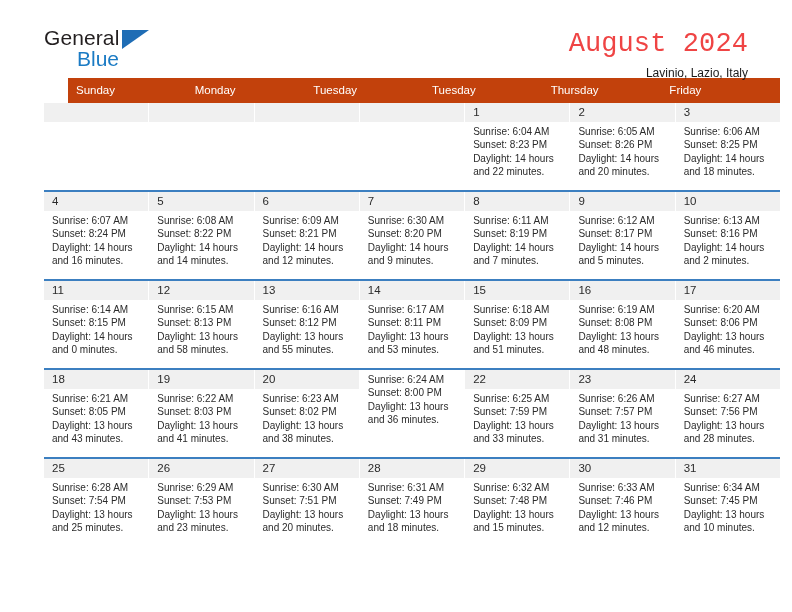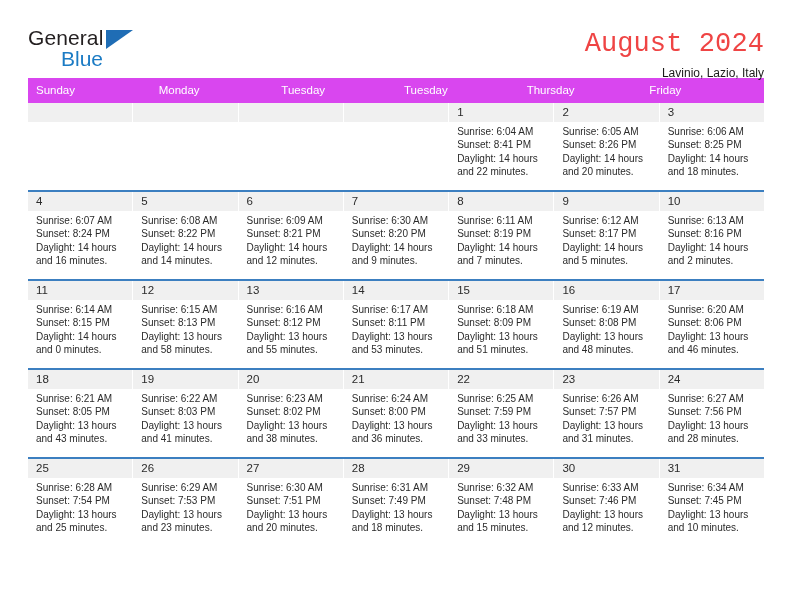--- a/index.html
+++ b/index.html
@@ -5,21 +5,21 @@
   * { margin:0; padding:0; box-sizing:border-box; }
   html,body {
     width:792px; height:612px;
     background:#ffffff;
     font-family:"Liberation Sans", sans-serif;
     -webkit-font-smoothing:antialiased;
   }
   .page {
     position:relative;
     width:792px; height:612px;
-    padding:0 28px;
+    padding:0 44px;
   }
 
   
   .top {
     display:flex;
     align-items:flex-start;
     justify-content:space-between;
     height:78px;
     padding-top:26px;
   }
@@ -58,21 +58,21 @@
   .cal-sub {
     font-size:12px;
     font-weight:400;
     color:#1a1a1a;
     line-height:22px;
     margin-top:2px;
   }
 
   
   .cal { width:736px; }
-  .dow-row { display:flex; background:#d946ef; }
+  .dow-row { display:flex; background:#c2410c;margin-left:24px; }
   .dow {
     flex:1 1 0;
     color:#ffffff;
     font-size:11.5px;
     line-height:20px;
     padding:2px 0 3px 8px;
   }
 
   .week { display:flex; border-top:2px solid #3c7fc0; }
   .week:first-of-type { border-top:none; }
@@ -141,21 +141,21 @@
           <div class="cell">
             <div class="daynum"></div>
           </div>
           <div class="cell">
             <div class="daynum"></div>
           </div>
           <div class="cell">
             <div class="daynum">1</div>
             <div class="info">
               <div>Sunrise: 6:04 AM</div>
-              <div>Sunset: 8:41 PM</div>
+              <div>Sunset: 8:23 PM</div>
               <div>Daylight: 14 hours</div>
               <div>and 22 minutes.</div>
             </div>
           </div>
           <div class="cell">
             <div class="daynum">2</div>
             <div class="info">
               <div>Sunrise: 6:05 AM</div>
               <div>Sunset: 8:26 PM</div>
               <div>Daylight: 14 hours</div>
@@ -324,21 +324,20 @@
           <div class="cell">
             <div class="daynum">20</div>
             <div class="info">
               <div>Sunrise: 6:23 AM</div>
               <div>Sunset: 8:02 PM</div>
               <div>Daylight: 13 hours</div>
               <div>and 38 minutes.</div>
             </div>
           </div>
           <div class="cell">
-            <div class="daynum">21</div>
             <div class="info">
               <div>Sunrise: 6:24 AM</div>
               <div>Sunset: 8:00 PM</div>
               <div>Daylight: 13 hours</div>
               <div>and 36 minutes.</div>
             </div>
           </div>
           <div class="cell">
             <div class="daynum">22</div>
             <div class="info">

